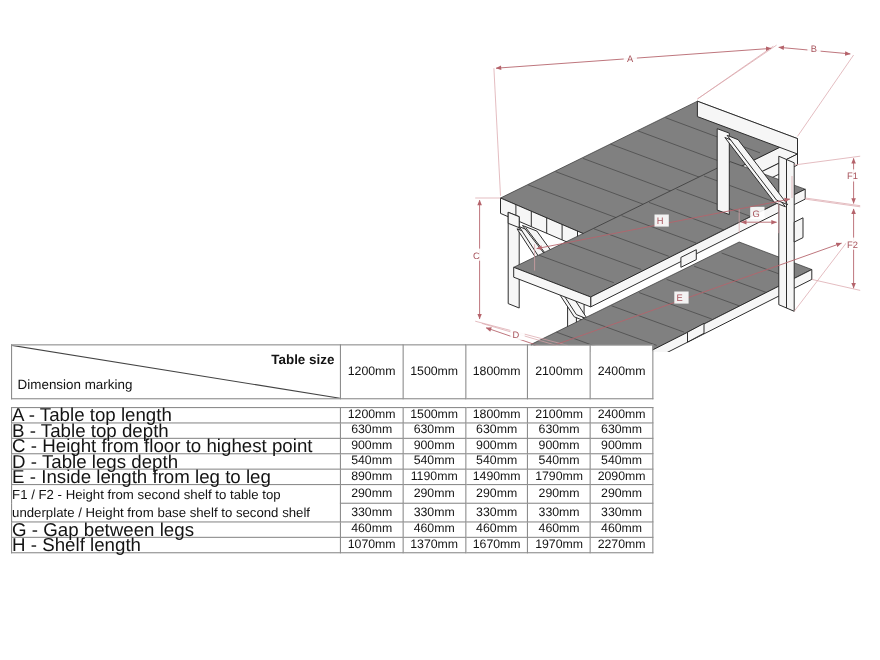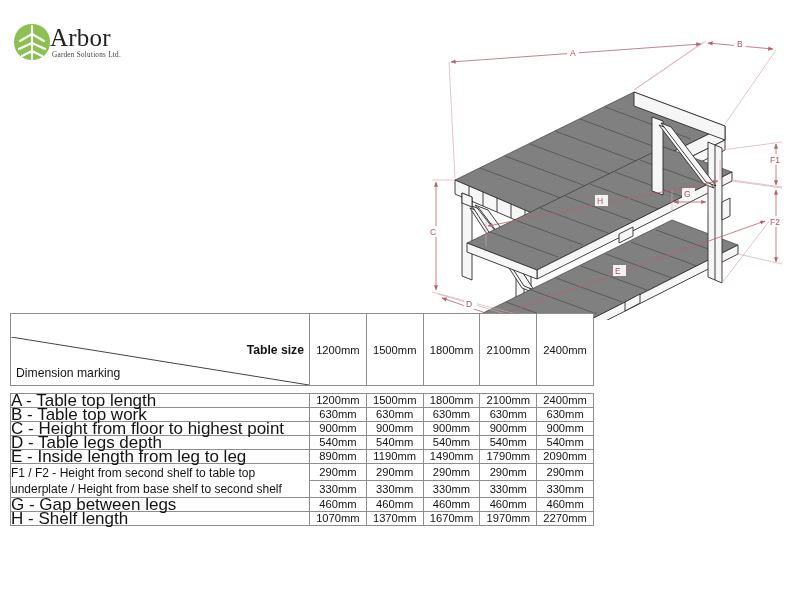--- a/index.html
+++ b/index.html
@@ -97,21 +97,20 @@
     border: 1px solid #8d8d8d;
     padding: 0;
     background: #fff;
   }
   .label-col { width: 299px; }
   .size-col  { width: 56.8px; }
 
   .hdr-wrap {
     position: relative;
     height: 48px;
-    margin-top: 23px;
   }
   .hdr-wrap svg {
     position: absolute;
     left: 0; top: 0;
     width: 100%; height: 100%;
   }
   .hdr-top {
     position: absolute;
     right: 5px;
     top: 6px;
@@ -161,36 +160,20 @@
     height: 16px;
     line-height: 16px;
   }
   .f-val-top { border-bottom: 1px solid #8d8d8d !important; text-align: center; }
 </style>
 </head>
 <body>
 
 <div id="header">
 
-  <div id="logo">
-    <svg id="logo-mark" viewBox="0 0 40 40">
-      <path d="M20 2 C9 2 2 10 2 20 C2 30 9 38 20 38 C31 38 38 30 38 20 C38 10 31 2 20 2 Z" fill="#8cc152"></path>
-      <g stroke="#ffffff" stroke-width="2.1" stroke-linecap="round" fill="none">
-        <line x1="20" y1="4" x2="20" y2="37"></line>
-        <line x1="20" y1="12" x2="8" y2="19"></line>
-        <line x1="20" y1="12" x2="32" y2="19"></line>
-        <line x1="20" y1="21" x2="7" y2="27"></line>
-        <line x1="20" y1="21" x2="33" y2="27"></line>
-        <line x1="20" y1="29" x2="10" y2="34"></line>
-        <line x1="20" y1="29" x2="30" y2="34"></line>
-      </g>
-    </svg>
-    <div id="logo-wordmark">Arbor</div>
-    <div id="logo-tagline">Garden Solutions Ltd.</div>
-  </div>
 
 </div>
 
 <div id="drawing">
 <svg viewBox="0 0 380 290" width="380" height="290">
 
   <defs>
     <style>
       .ln  { stroke:#2b2b2b; stroke-width:.9; fill:none; }
       .lnw { stroke:#2b2b2b; stroke-width:.9; fill:#f6f6f6; }
@@ -415,21 +398,21 @@
       <tr>
         <td class="row-label">A - Table top length</td>
         <td class="row-val">1200mm</td>
         <td class="row-val">1500mm</td>
         <td class="row-val">1800mm</td>
         <td class="row-val">2100mm</td>
         <td class="row-val">2400mm</td>
       </tr>
 
       <tr>
-        <td class="row-label">B - Table top work</td>
+        <td class="row-label">B - Table top depth</td>
         <td class="row-val">630mm</td>
         <td class="row-val">630mm</td>
         <td class="row-val">630mm</td>
         <td class="row-val">630mm</td>
         <td class="row-val">630mm</td>
       </tr>
 
       <tr>
         <td class="row-label">C - Height from floor to highest point</td>
         <td class="row-val">900mm</td>

